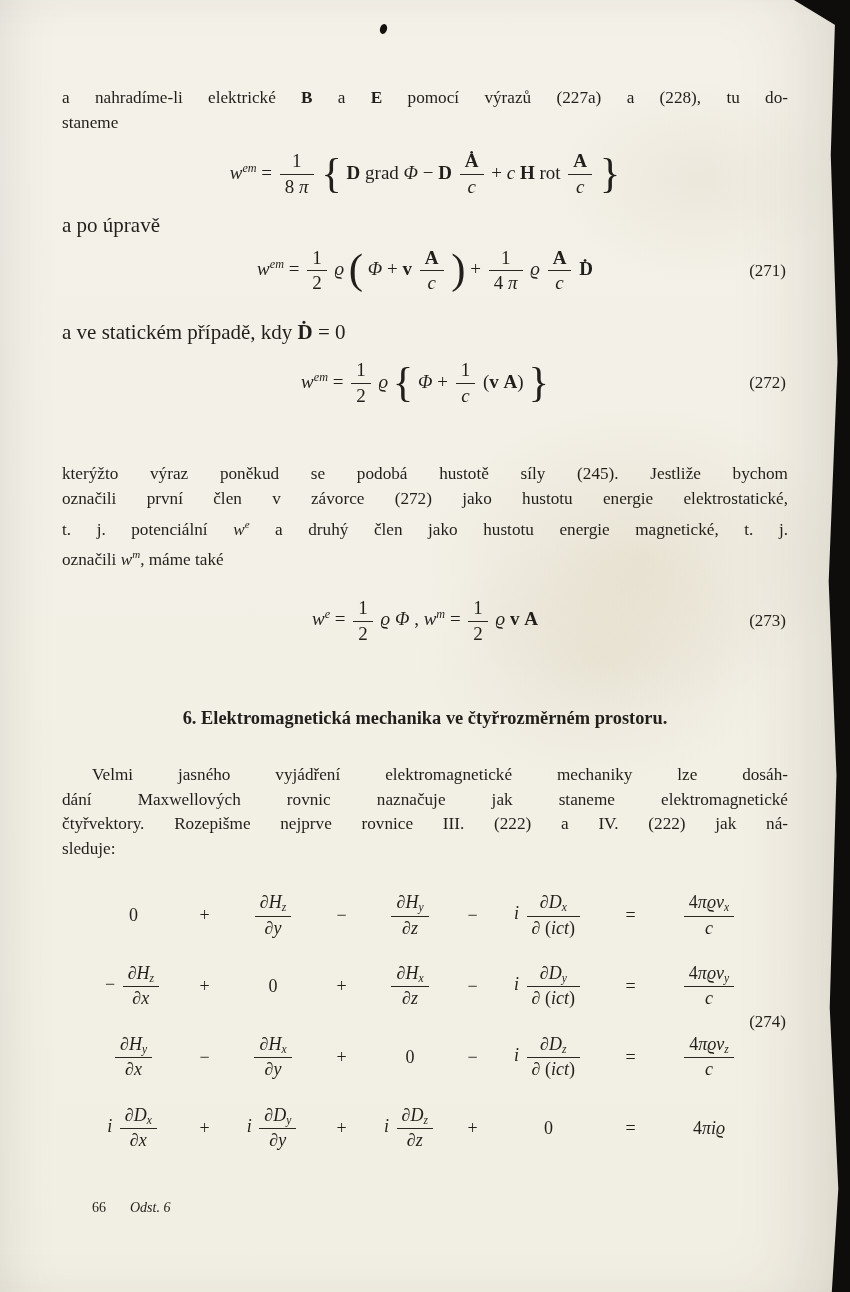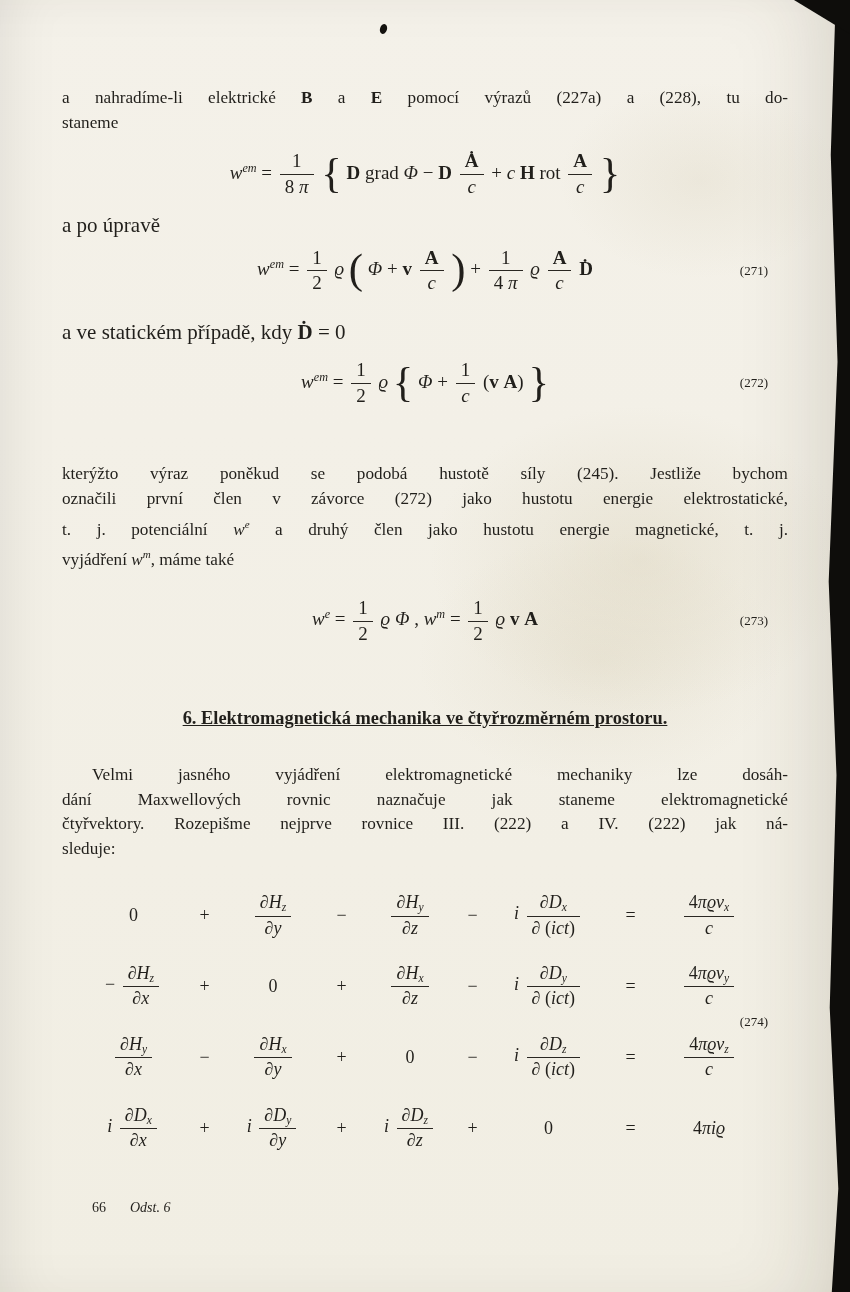--- a/index.html
+++ b/index.html
@@ -22,23 +22,23 @@
   .scan-corner{
     position:absolute;top:0;right:0;width:56px;height:34px;background:#0e0d0b;
     clip-path:polygon(0 0,100% 0,100% 100%);
   }
   .speck{position:absolute;left:380px;top:24px;width:7px;height:10px;background:#14120f;border-radius:50%;transform:rotate(18deg);}
   .content{position:absolute;left:62px;top:86px;width:726px;display:flex;flex-direction:column;}
   .tline{font-size:17.2px;line-height:24.6px;}
   .just{text-align:justify;text-align-last:justify;}
   .indent .tline:first-child{text-indent:30px;}
   .lead{font-size:21px;line-height:24.6px;}
-  .heading{text-align:center;font-weight:700;font-size:18.4px;line-height:25px;text-decoration:underline;}
+  .heading{text-align:center;font-weight:700;font-size:18.4px;line-height:25px;}
   .eqline{position:relative;text-align:center;font-size:19px;}
-  .eqnum{position:absolute;right:20px;top:50%;transform:translateY(-50%);font-size:13px;}
+  .eqnum{position:absolute;right:2px;top:50%;transform:translateY(-50%);font-size:17px;}
   .frac{display:inline-flex;flex-direction:column;vertical-align:middle;text-align:center;margin:0 3px;line-height:1.08;}
   .fnum{display:block;padding:0 5px 2px;border-bottom:1.4px solid #2a2722;}
   .fden{display:block;padding:2px 5px 0;}
   .m-i{font-style:italic;}
   .m-b{font-weight:700;}
   .m-sup{font-size:0.64em;vertical-align:0.6em;}
   .m-sub{font-size:0.64em;vertical-align:-0.25em;}
   .m-big{font-size:225%;font-weight:400;vertical-align:middle;line-height:0;position:relative;top:-0.04em;}
   .eqsys{position:relative;}
   .eqgrid{
@@ -121,21 +121,21 @@
             <span class="fnum" data-name="fraction-numerator"><span>1</span></span>
             <span class="fden" data-name="fraction-denominator"><span class="m-i">c</span></span>
           </span><span> (</span><span class="m-b">v</span><span> </span><span class="m-b">A</span><span>)</span><span> </span><span class="m-big">}</span></span>
       <span class="eqnum" data-name="equation-number">(272)</span>
     </div>
 
     <div class="para" data-name="paragraph-discussion">
         <div class="tline just" data-name="text-line"><span>kterýžto výraz poněkud se podobá hustotě síly (245). Jestliže bychom</span></div>
         <div class="tline just" data-name="text-line"><span>označili první člen v závorce (272) jako hustotu energie elektrostatické,</span></div>
         <div class="tline just" data-name="text-line"><span>t. j. potenciální </span><span class="m-i">w</span><span class="m-i m-sup">e</span><span> a druhý člen jako hustotu energie magnetické, t. j.</span></div>
-        <div class="tline" data-name="text-line"><span>vyjádření </span><span class="m-i">w</span><span class="m-i m-sup">m</span><span>, máme také</span></div>
+        <div class="tline" data-name="text-line"><span>označili </span><span class="m-i">w</span><span class="m-i m-sup">m</span><span>, máme také</span></div>
       </div>
 
     <div class="eqline" data-name="equation-273">
       <span class="math" data-name="equation-math"><span class="m-i">w</span><span class="m-i m-sup">e</span><span> = </span><span class="frac" data-name="fraction">
             <span class="fnum" data-name="fraction-numerator"><span>1</span></span>
             <span class="fden" data-name="fraction-denominator"><span>2</span></span>
           </span><span> </span><span class="m-i">ϱ</span><span> </span><span class="m-i">Φ</span><span> ,   </span><span class="m-i">w</span><span class="m-i m-sup">m</span><span> = </span><span class="frac" data-name="fraction">
             <span class="fnum" data-name="fraction-numerator"><span>1</span></span>
             <span class="fden" data-name="fraction-denominator"><span>2</span></span>
           </span><span> </span><span class="m-i">ϱ</span><span> </span><span class="m-b">v</span><span> </span><span class="m-b">A</span></span>

